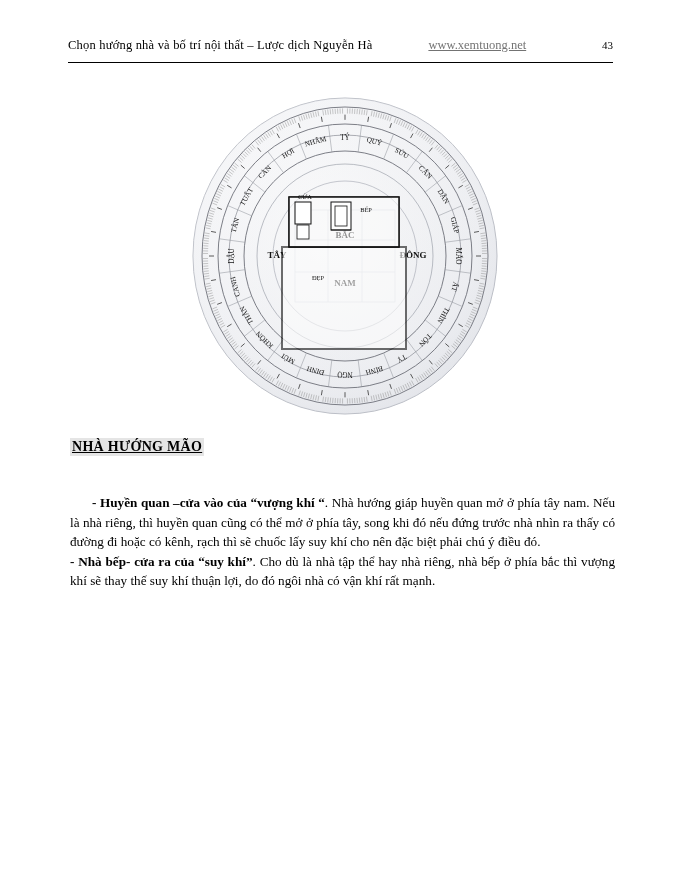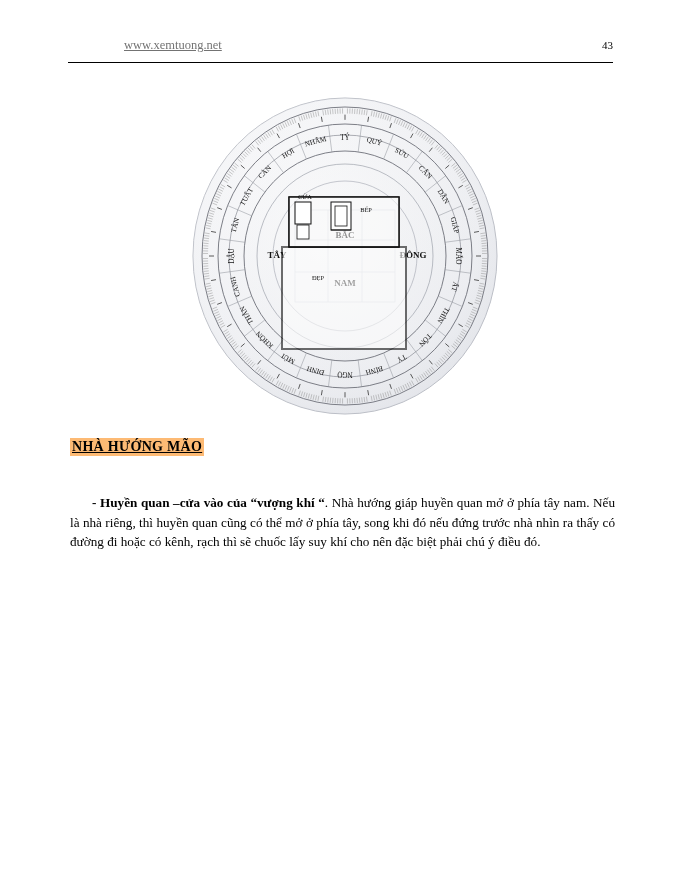--- a/index.html
+++ b/index.html
@@ -80,21 +80,21 @@
     left: 0; top: 0;
   }
 
   
   .section-heading {
     position: absolute;
     left: 70px;
     top: 438px;
     font-weight: bold;
     font-size: 14px;
-    background: #fdba74;
+    background: #e5e5e5;
     padding: 1px 2px 1px 2px;
     text-decoration: underline;
     letter-spacing: 0.3px;
   }
 
   
   .body-text {
     position: absolute;
     left: 70px;
     top: 458px;
@@ -113,20 +113,21 @@
   }
   .b { font-weight: bold; }
 </style>
 </head>
 <body>
 
 <div class="page">
 
   <div class="header">
     <div class="header-row">
+      <span class="header-title">Chọn hướng nhà và bố trí nội thất – Lược dịch Nguyễn Hà</span>
       <a class="header-link" href="#">www.xemtuong.net</a>
       <span class="header-pageno">43</span>
     </div>
   </div>
   <div class="header-rule"></div>
 
   <div class="figure">
     <div class="compass-wrap">
       <svg class="compass-svg" width="320" height="330" viewBox="0 0 320 330">
         <defs>
@@ -605,15 +606,18 @@
       </svg>
     </div>
   </div>
 
   <div class="section-heading">NHÀ HƯỚNG MÃO</div>
 
   <div class="body-text">
     <p class="para">
       <span class="b">- Huyền quan –cửa vào của “vượng khí “</span><span>. Nhà hướng giáp huyền quan mở ở phía tây nam. Nếu là nhà riêng, thì huyền quan cũng có thể mở ở phía tây, song khi đó nếu đứng trước nhà nhìn ra thấy có đường đi hoặc có kênh, rạch thì sẽ chuốc lấy suy khí cho nên đặc biệt phải chú ý điều đó.</span>
     </p>
+    <p class="para">
+      <span class="b">- Nhà bếp- cửa ra của “suy khí”</span><span>. Cho dù là nhà tập thể hay nhà riêng, nhà bếp ở phía bắc thì vượng khí sẽ thay thế suy khí thuận lợi, do đó ngôi nhà có vận khí rất mạnh.</span>
+    </p>
   </div>
 
 </div>
 
 </body></html>

